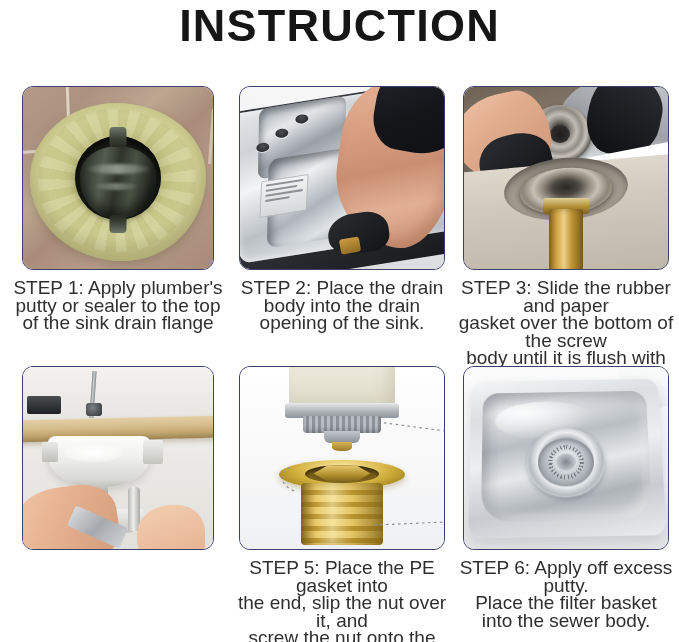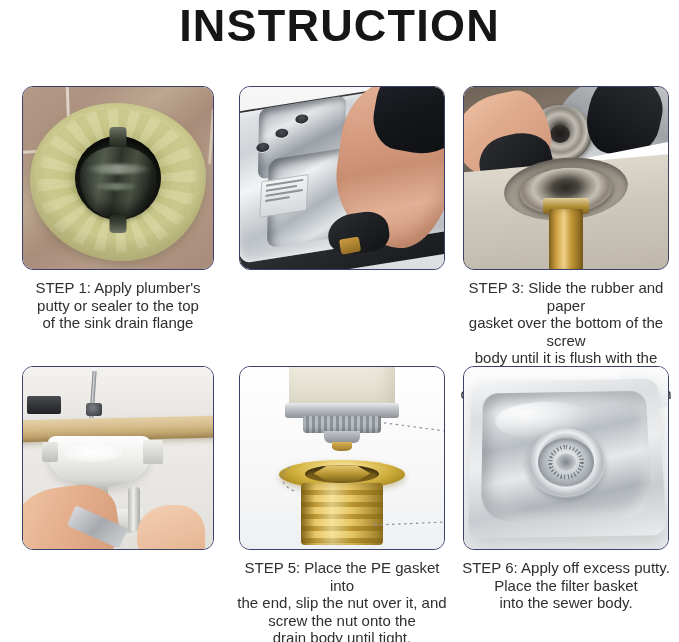--- a/index.html
+++ b/index.html
@@ -62,21 +62,21 @@
     overflow: hidden;
     background: #f4f4f6;
     box-sizing: border-box;
   }
   .card.wide .frame {
     width: 206px;
   }
   .caption {
     margin-top: 9px;
     text-align: center;
-    font-size: 15px;
+    font-size: 19px;
     line-height: 17.6px;
     color: #2f2f2f;
     font-family: "Liberation Sans", sans-serif;
     padding: 0 4px;
     white-space: pre-line;
   }
 
   
   .scene { position: absolute; inset: 0; }
 
@@ -580,20 +580,23 @@
               <span></span>
               <span></span>
               <span></span>
           </div>
           <div class="s2-arm"></div>
           <div class="s2-sleeve"></div>
           <div class="s2-glove"></div>
           <div class="s2-brass"></div>
         </div>
       </div>
+      <div class="caption">STEP 2: Place the drain
+body into the drain
+opening of the sink.</div>
     </div>
 
     <div class="card wide">
       <div class="frame">
         <div class="scene">
           <div class="s3-top"></div>
           <div class="s3-steel"></div>
           <div class="s3-ring"></div>
           <div class="s3-glovehand-l"></div>
           <div class="s3-glove-l"></div>

